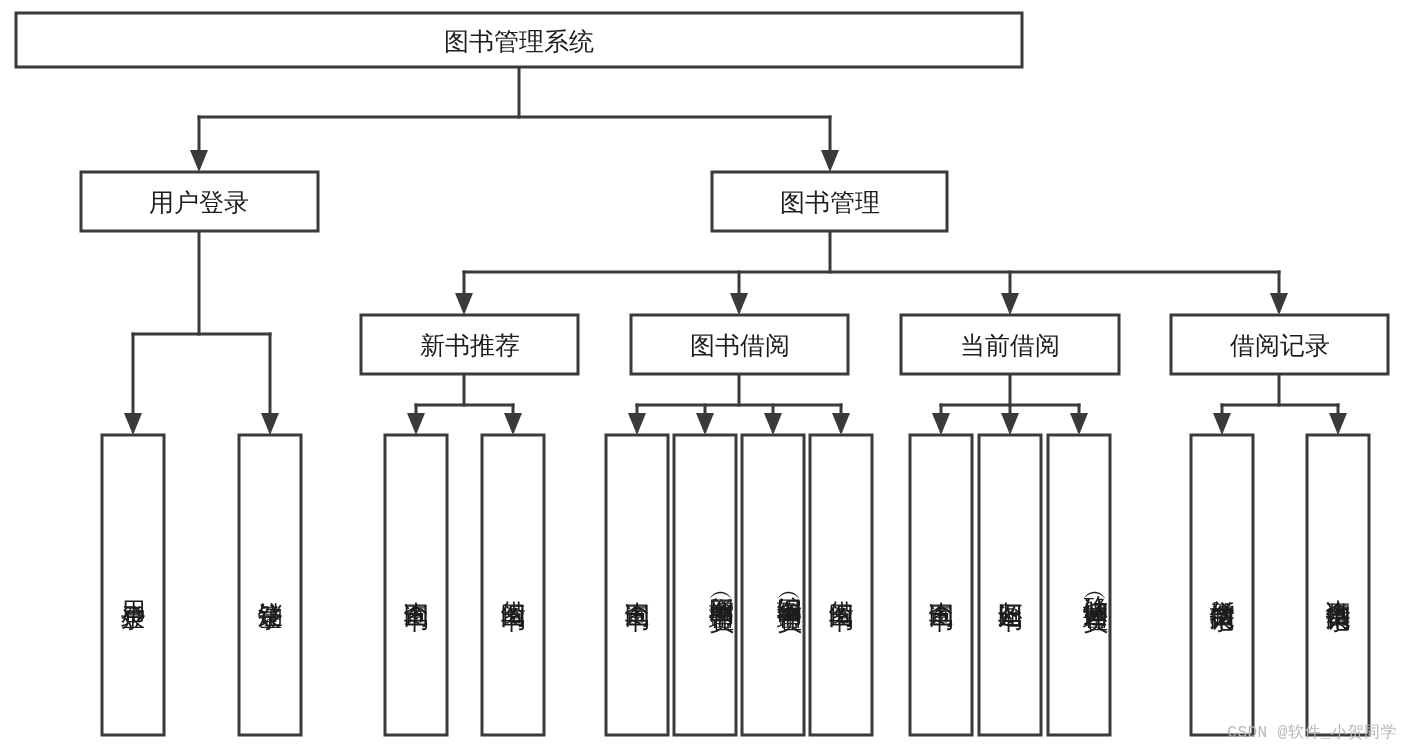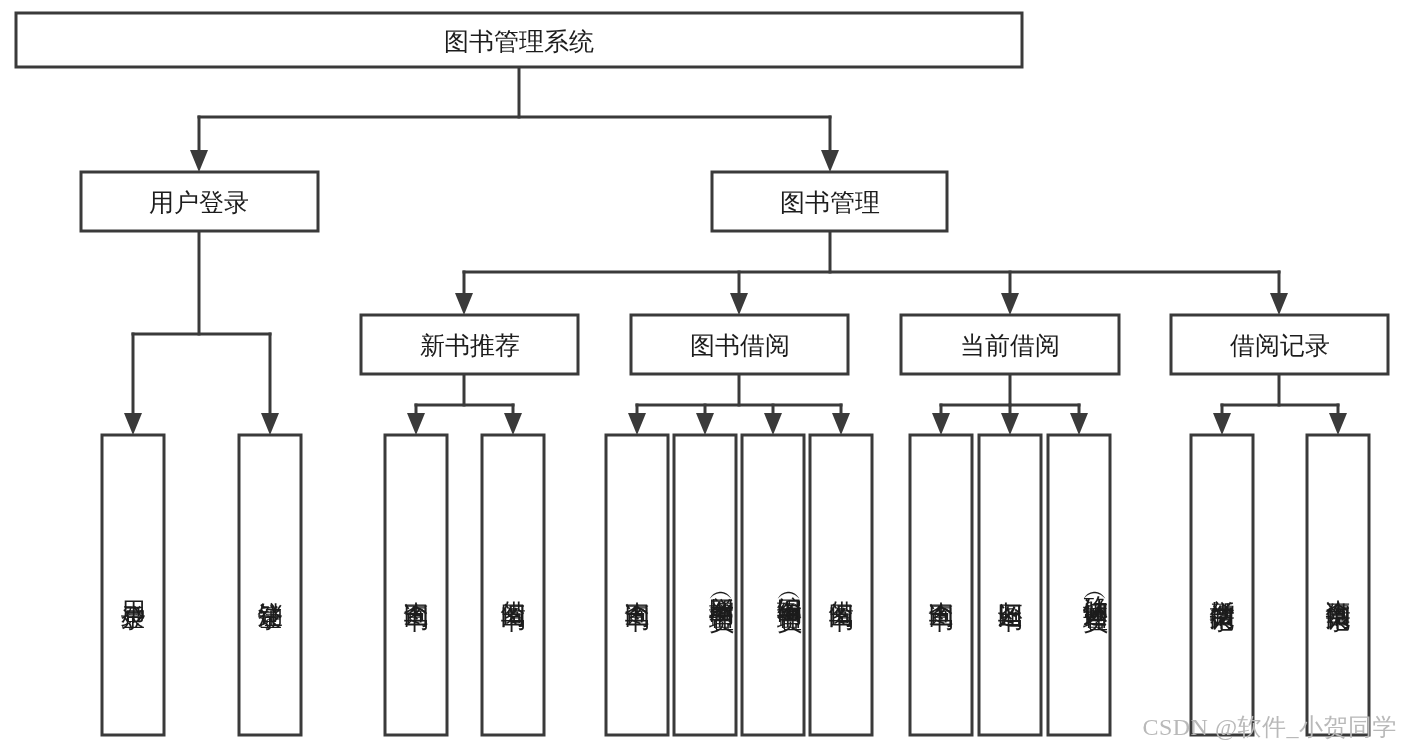--- a/index.html
+++ b/index.html
@@ -66,22 +66,22 @@
     letter-spacing: 2px;
     color: #1c1c1c;
     white-space: nowrap;
     pointer-events: none;
     user-select: none;
   }
   .watermark {
     position: absolute;
     right: 8px;
     bottom: 4px;
-    font-family: Liberation Serif, serif;
-    font-size: 24px;
+    font-family: Liberation Mono, monospace;
+    font-size: 16px;
     color: #b9b9b9;
     letter-spacing: 0.5px;
     white-space: nowrap;
     user-select: none;
   }
 </style>
 </head>
 <body>
 
 <div id="diagram-root">

